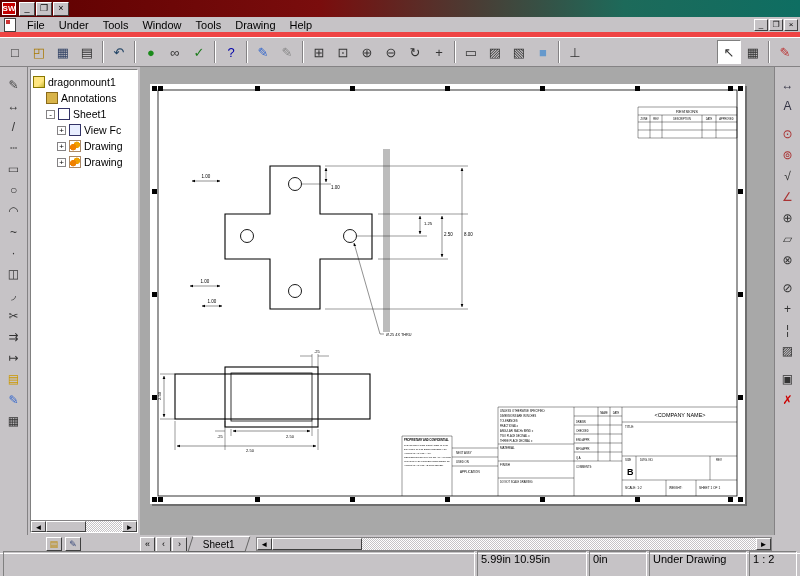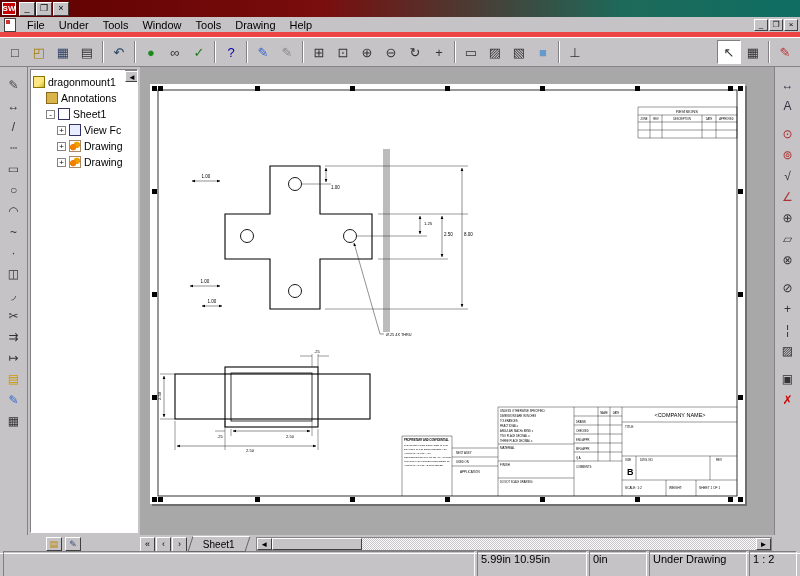--- a/index.html
+++ b/index.html
@@ -42,21 +42,21 @@
   .vtb .tb-btn { width:22px; height:20px; }
   .vtb .tb-btn .tb-ic { font-size:12px; }
   .tb-sep-h { height:6px; }
 
   
   .main { display:flex; height:468px; }
   .left-tb { width:28px; border-right:1px solid #848284; }
   .right-tb { width:26px; border-left:1px solid #848284; }
 
   .panel { width:112px; background:#C6C3C6; display:flex; flex-direction:column; padding:2px; }
-  .tree-wrap { flex:1; background:#fff; border:1px solid; border-color:#808080 #fff #fff #808080; overflow:hidden; display:flex; flex-direction:row; }
+  .tree-wrap { flex:1; background:#fff; border:1px solid; border-color:#808080 #fff #fff #808080; overflow:hidden; display:flex; flex-direction:column; }
   .tree { flex:1; padding:4px 2px; font-size:10.5px; white-space:nowrap; }
   .trow { display:flex; align-items:center; height:16px; }
   .indent1 { padding-left:13px; }
   .indent2 { padding-left:24px; }
   .expander { width:9px; height:9px; border:1px solid #848284; background:#fff; font-size:8px;
     line-height:7px; text-align:center; margin-right:3px; flex:0 0 auto; }
   .ticon { width:12px; height:12px; margin-right:3px; flex:0 0 auto; display:inline-block; }
   .i-part { background:linear-gradient(135deg,#ffe680 60%,#c8b830 100%); border:1px solid #887700; }
   .i-ann  { background:#d8b44a; border:1px solid #8a6a1a; }
   .i-sheet{ background:#fff; border:1px solid #336; }

